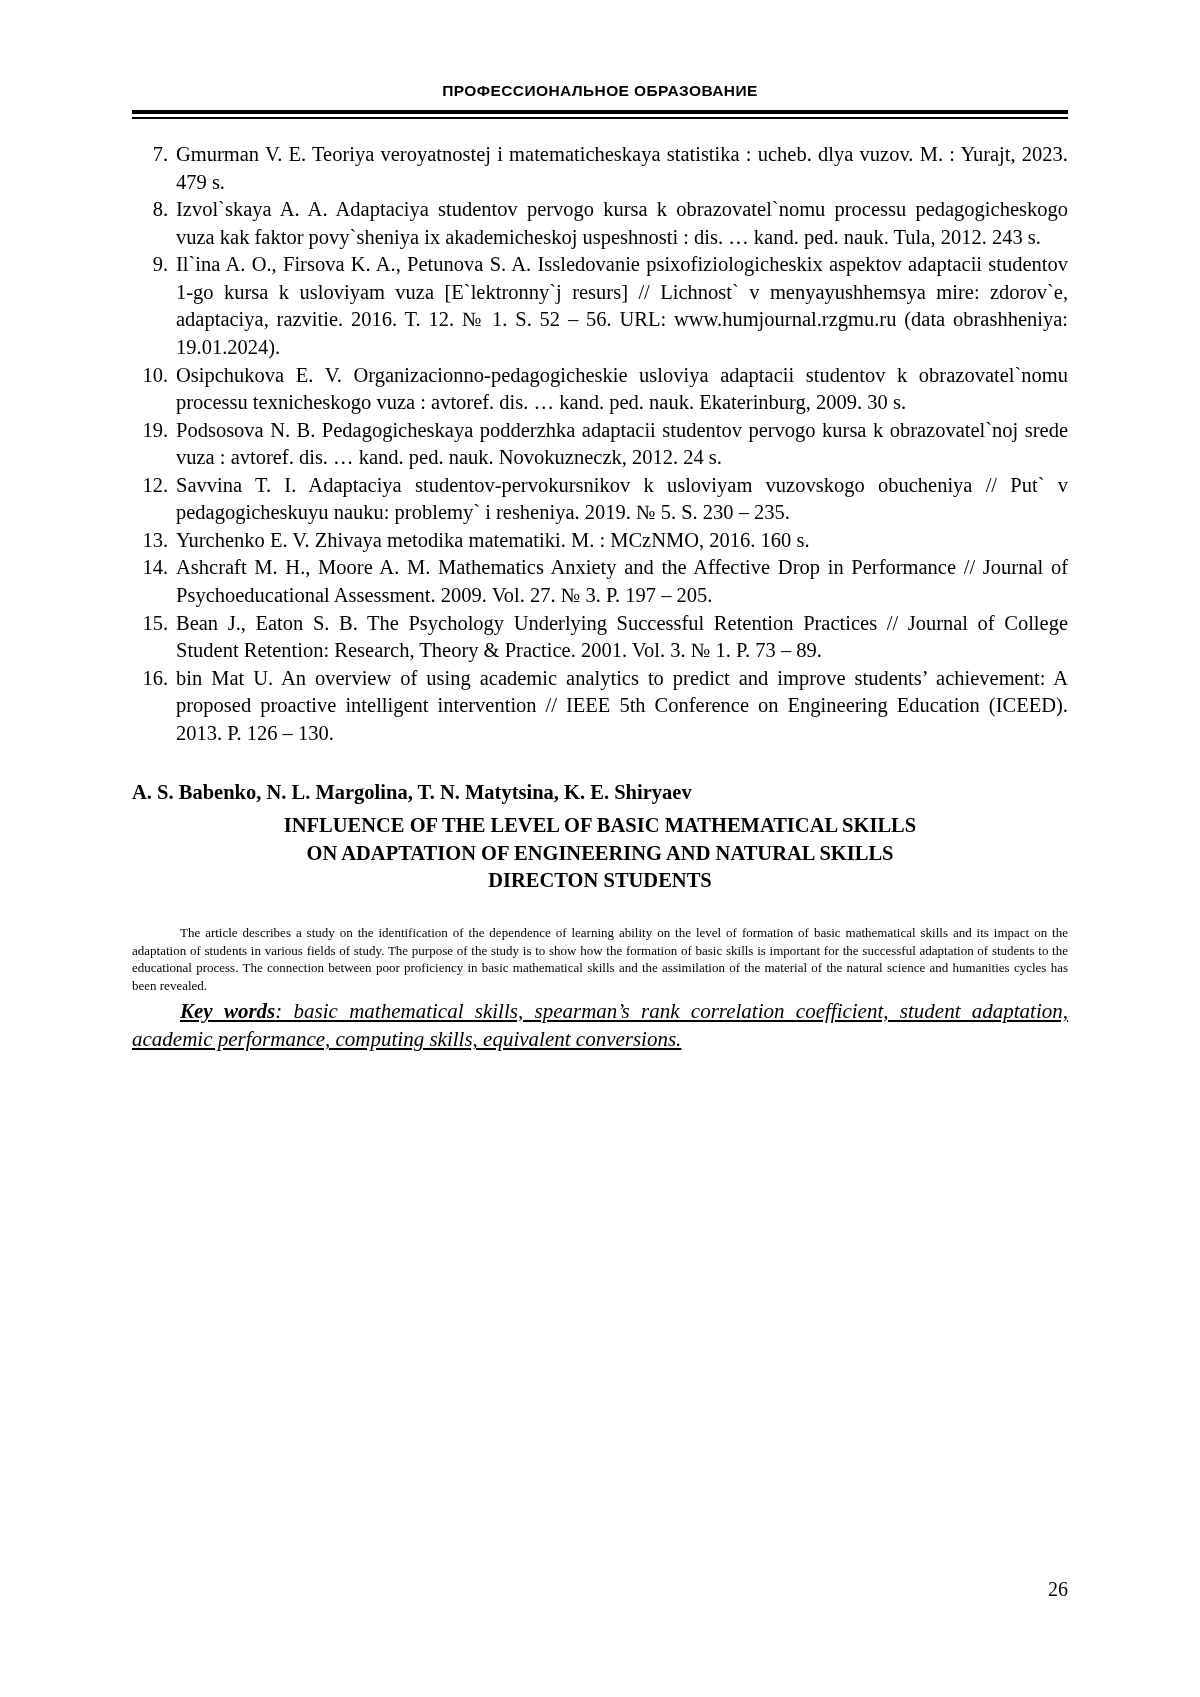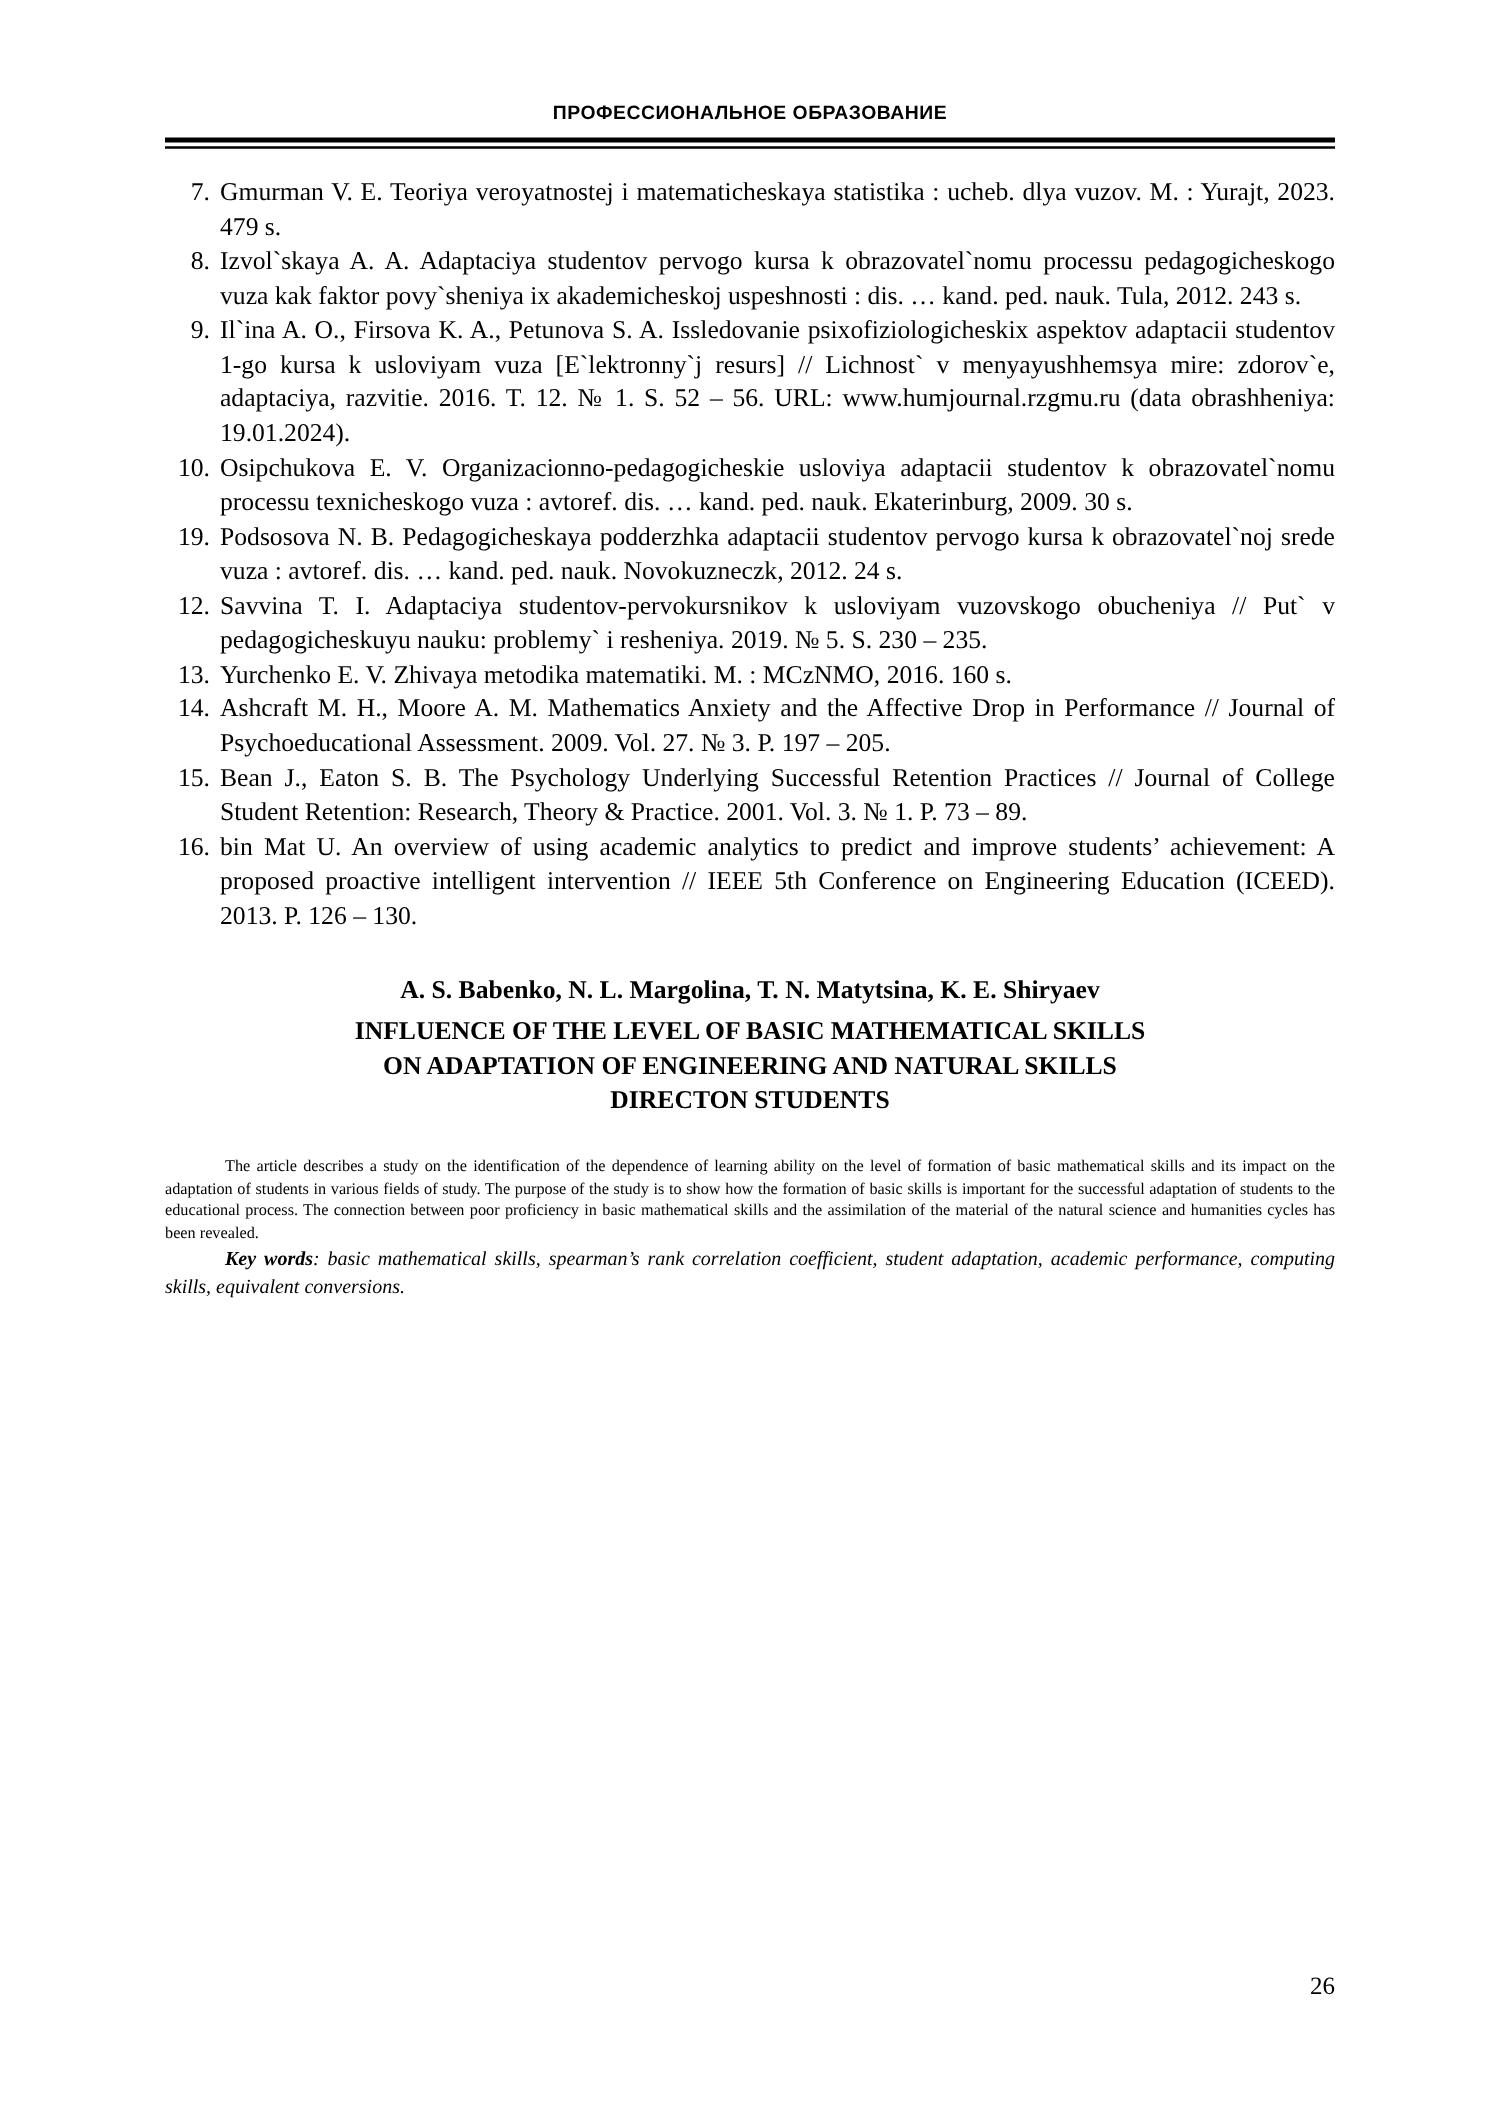--- a/index.html
+++ b/index.html
@@ -63,46 +63,46 @@
     margin-bottom: 0px;
   }
   ol.refs li .num {
     position: absolute;
     left: 0;
     top: 0;
     width: 36px;
     text-align: right;
   }
   .authors {
-    text-align: center;
     font-weight: bold;
     font-size: 20.5px;
     margin-top: 34px;
   }
   .title {
     text-align: center;
     font-weight: bold;
     font-size: 20.5px;
     line-height: 1.33;
     margin-top: 8px;
   }
   .abstract {
     font-size: 13px;
     line-height: 1.36;
     text-align: justify;
     margin-top: 30px;
     text-indent: 48px;
   }
   .keywords {
-    font-size: 16px;
+    font-size: 21px;
     line-height: 1.36;
     text-align: justify;
     margin-top: 2px;
     text-indent: 48px;
     font-style: italic;
+    text-decoration: underline;
   }
   .keywords b {
     font-style: italic;
     font-weight: bold;
   }
   .folio {
     position: absolute;
     left: 0;
     right: 0;
     top: 1578px;

